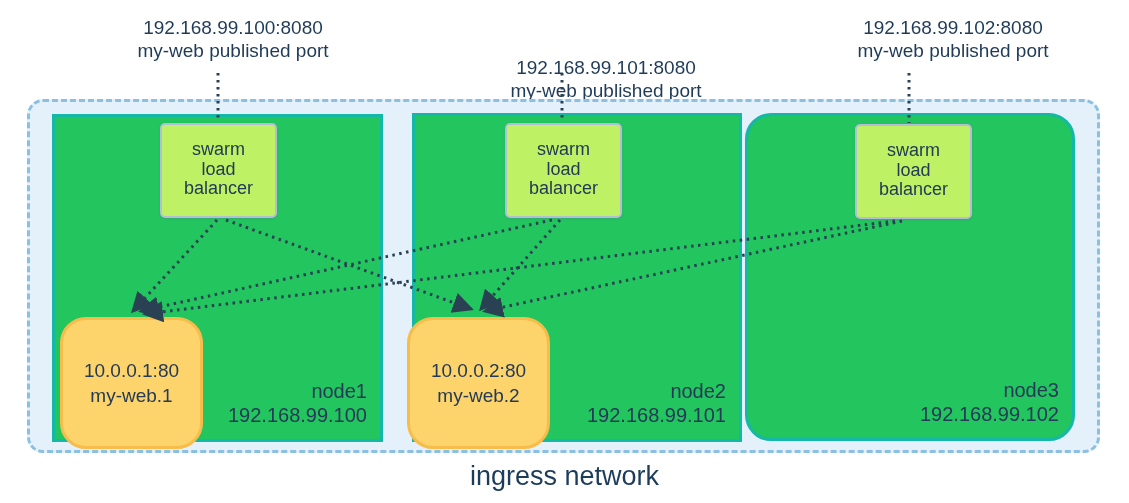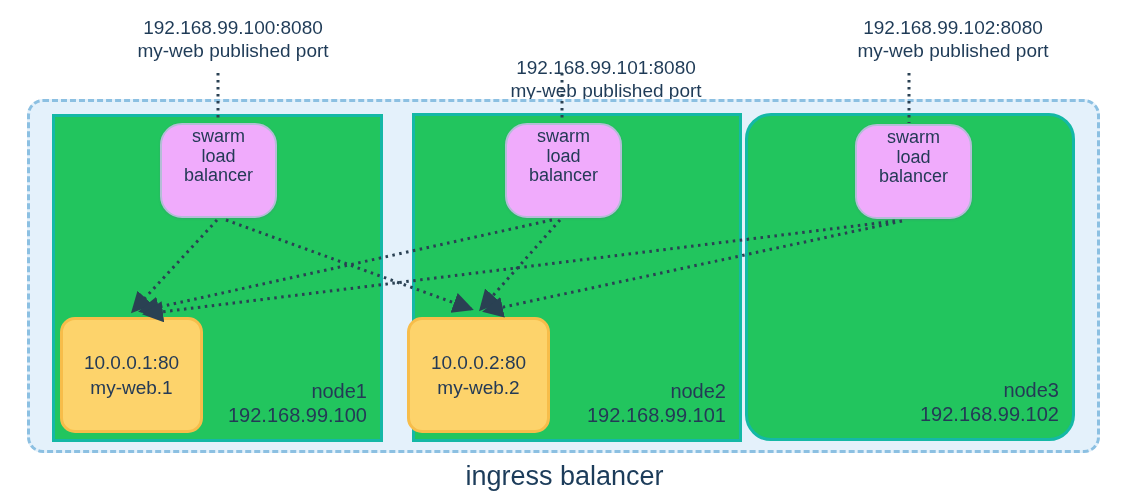--- a/index.html
+++ b/index.html
@@ -46,39 +46,40 @@
     right: 13px; bottom: 12px;
     text-align: right;
     font-size: 20px;
     line-height: 24px;
     color: #243a56;
   }
   .lb {
     position: absolute;
     width: 117px; height: 95px;
     box-sizing: border-box;
-    background: #f0abfc;
+    background: #bef264;
     border: 2px solid #b3bdd6;
-    border-radius: 22px;
+    border-radius: 5px;
     text-align: center;
     color: #243a56;
+    padding-top: 13px;
     box-shadow: 0 1px 2px rgba(90,100,140,0.25);
   }
   .lb .lb-line1 { font-size: 18px; line-height: 22px; }
   .lb .lb-line2, .lb .lb-line3 { font-size: 18px; line-height: 19px; }
   .lb1 { left: 160px; top: 123px; }
   .lb2 { left: 505px; top: 123px; }
   .lb3 { left: 855px; top: 124px; }
   .task {
     position: absolute;
-    width: 143px; height: 116px;
+    width: 143px; height: 132px;
     box-sizing: border-box;
     background: #fdd36b;
     border: 3px solid #f7bd4a;
-    border-radius: 15px;
+    border-radius: 26px;
     display: flex;
     flex-direction: column;
     justify-content: center;
     align-items: center;
     text-align: center;
     font-size: 19px;
     line-height: 25px;
     color: #243a56;
   }
   .task1 { left: 60px;  top: 317px; }
@@ -176,15 +177,15 @@
       <path d="M909 73 L909 123"></path>
       <path d="M217 220 L133 311" marker-end="url(#arrow)"></path>
       <path d="M226 220 L471 309" marker-end="url(#arrow)"></path>
       <path d="M560 220 L481 309" marker-end="url(#arrow)"></path>
       <path d="M552 220 L141 311" marker-end="url(#arrow)"></path>
       <path d="M895 221 L145 314" marker-end="url(#arrow)"></path>
       <path d="M902 221 L485 311" marker-end="url(#arrow)"></path>
     </g>
   </svg>
 
-  <div class="ingress-caption">ingress balancer</div>
+  <div class="ingress-caption">ingress network</div>
 
 </div>
 
 </body></html>

